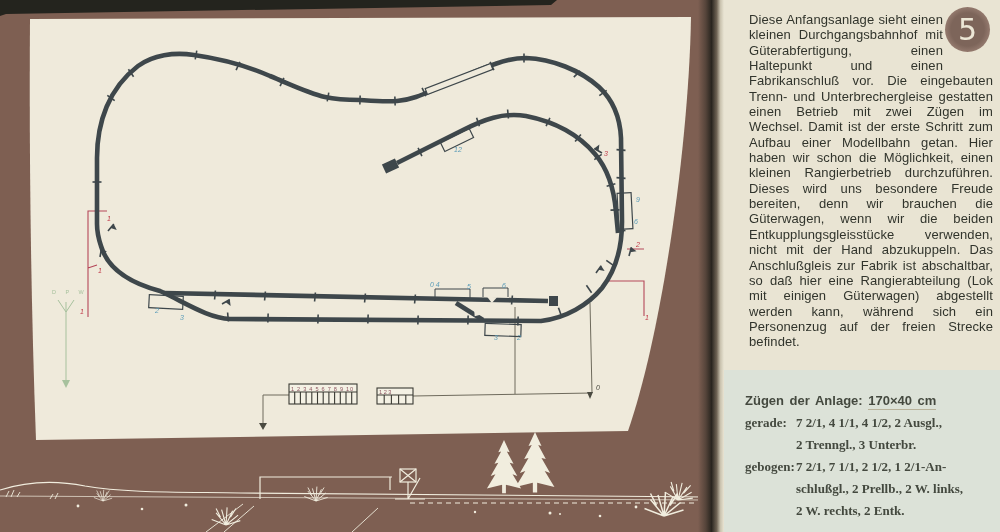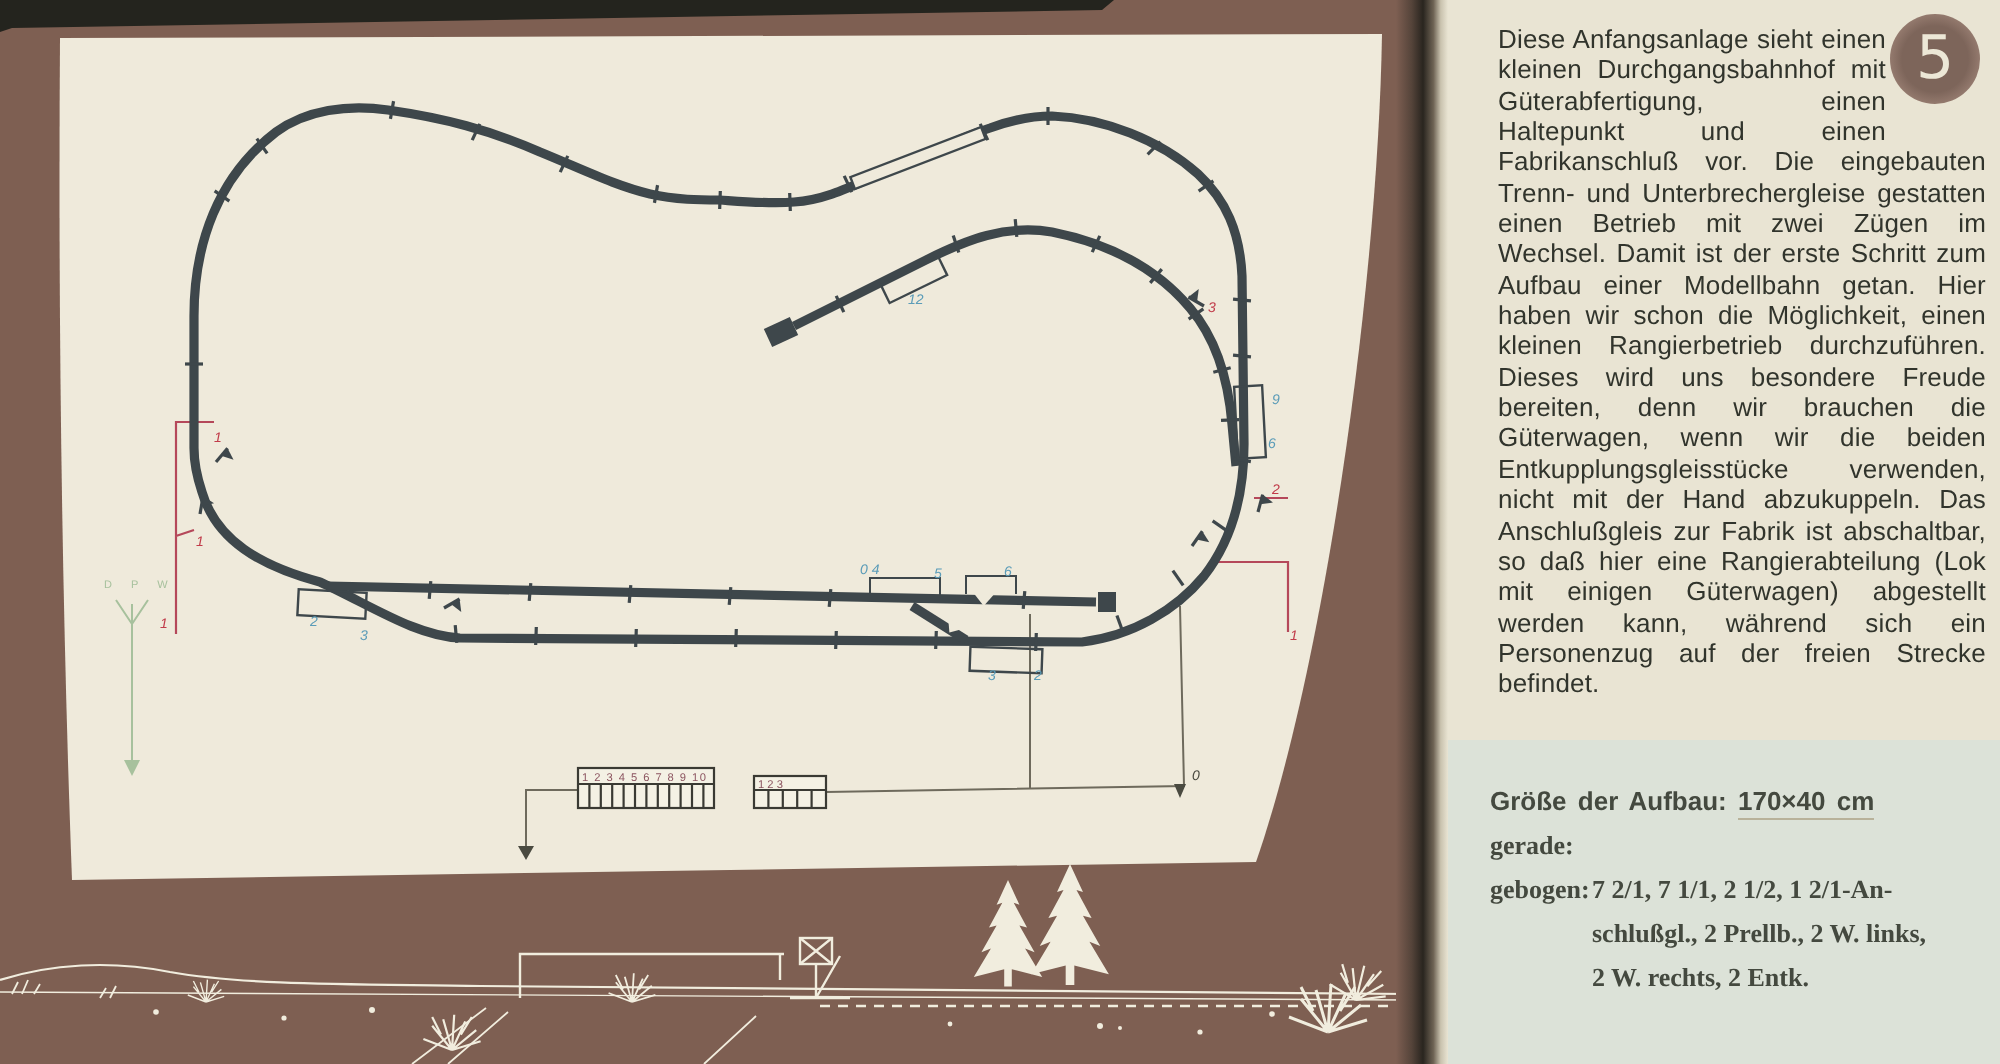--- a/index.html
+++ b/index.html
@@ -240,25 +240,27 @@
   </div>
 
   <div class="para">
     <span class="badge-float"></span>
     <span>Diese Anfangsanlage sieht einen kleinen Durchgangsbahnhof mit Güterabfertigung, einen Haltepunkt und einen Fabrikanschluß vor. Die eingebauten Trenn- und Unterbrechergleise gestatten einen Betrieb mit zwei Zügen im Wechsel. Damit ist der erste Schritt zum Aufbau einer Modellbahn getan. Hier haben wir schon die Möglichkeit, einen kleinen Rangierbetrieb durchzuführen. Dieses wird uns besondere Freude bereiten, denn wir brauchen die Güterwagen, wenn wir die beiden Entkupplungsgleisstücke verwenden, nicht mit der Hand abzukuppeln. Das Anschlußgleis zur Fabrik ist abschaltbar, so daß hier eine Rangierabteilung (Lok mit einigen Güterwagen) abgestellt werden kann, während sich ein Personenzug auf der freien Strecke befindet.</span>
   </div>
 
   <div class="info-box">
     <div class="info-inner">
       <div class="info-size">
-        <span>Größe der Aufbau:</span>
+        <span>Zügen der Anlage:</span>
         <span class="size-value">170×40 cm</span>
       </div>
       <div class="needs-grid">
         <span>gerade:</span>
+        <span class="val">7 2/1, 4 1/1, 4 1/2, 2 Ausgl.,
+2 Trenngl., 3 Unterbr.</span>
       </div>
       <div class="needs-grid">
         <span>gebogen:</span>
         <span class="val">7 2/1, 7 1/1, 2 1/2, 1 2/1-An-
 schlußgl., 2 Prellb., 2 W. links,
 2 W. rechts, 2 Entk.</span>
       </div>
     </div>
   </div>
 

